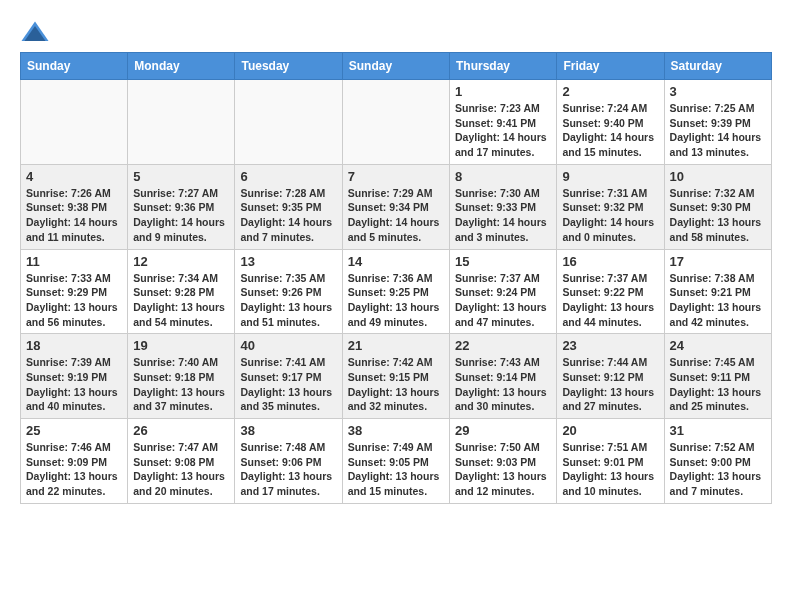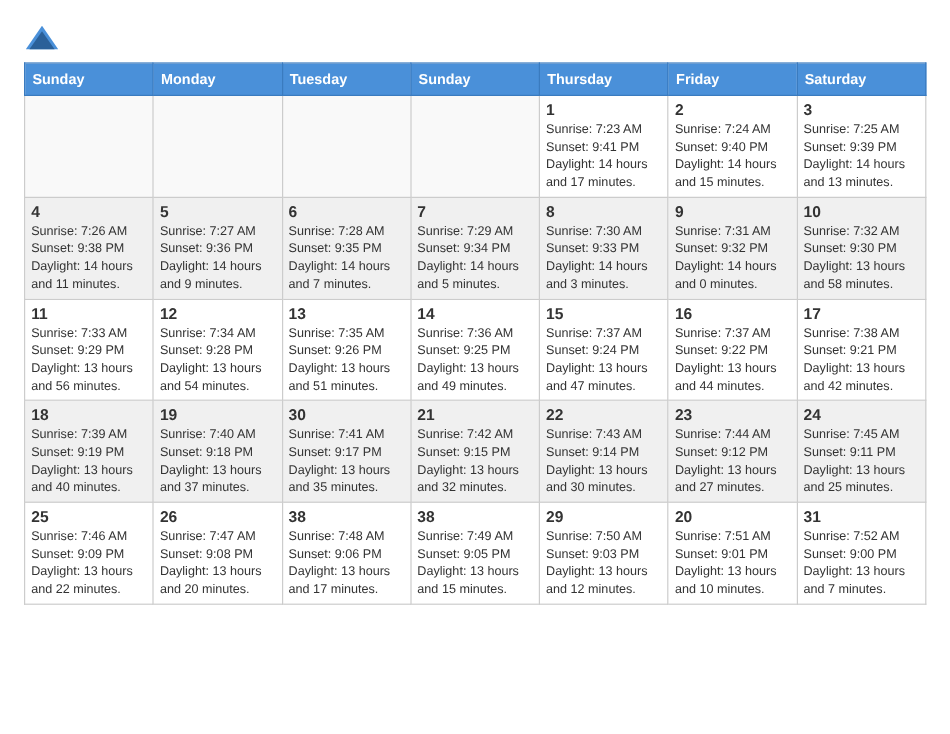--- a/index.html
+++ b/index.html
@@ -69,20 +69,21 @@
       font-weight: bold;
       font-size: 13px;
       color: #333;
       display: block;
       margin-bottom: 2px;
     }
     .day-info {
       color: #333;
       font-size: 10.5px;
       line-height: 1.4;
+      font-weight: bold;
     }
     .week-row td {
       height: 80px;
     }
   </style>
 </head>
 <body>
 
 <div class="header">
   <div class="logo">
@@ -197,21 +198,21 @@
       <tr class="week-row">
         <td class="shaded">
           <span class="day-number">18</span>
           <div class="day-info">Sunrise: 7:39 AM<br>Sunset: 9:19 PM<br>Daylight: 13 hours<br>and 40 minutes.</div>
         </td>
         <td class="shaded">
           <span class="day-number">19</span>
           <div class="day-info">Sunrise: 7:40 AM<br>Sunset: 9:18 PM<br>Daylight: 13 hours<br>and 37 minutes.</div>
         </td>
         <td class="shaded">
-          <span class="day-number">30</span>
+          <span class="day-number">40</span>
           <div class="day-info">Sunrise: 7:41 AM<br>Sunset: 9:17 PM<br>Daylight: 13 hours<br>and 35 minutes.</div>
         </td>
         <td class="shaded">
           <span class="day-number">21</span>
           <div class="day-info">Sunrise: 7:42 AM<br>Sunset: 9:15 PM<br>Daylight: 13 hours<br>and 32 minutes.</div>
         </td>
         <td class="shaded">
           <span class="day-number">22</span>
           <div class="day-info">Sunrise: 7:43 AM<br>Sunset: 9:14 PM<br>Daylight: 13 hours<br>and 30 minutes.</div>
         </td>

